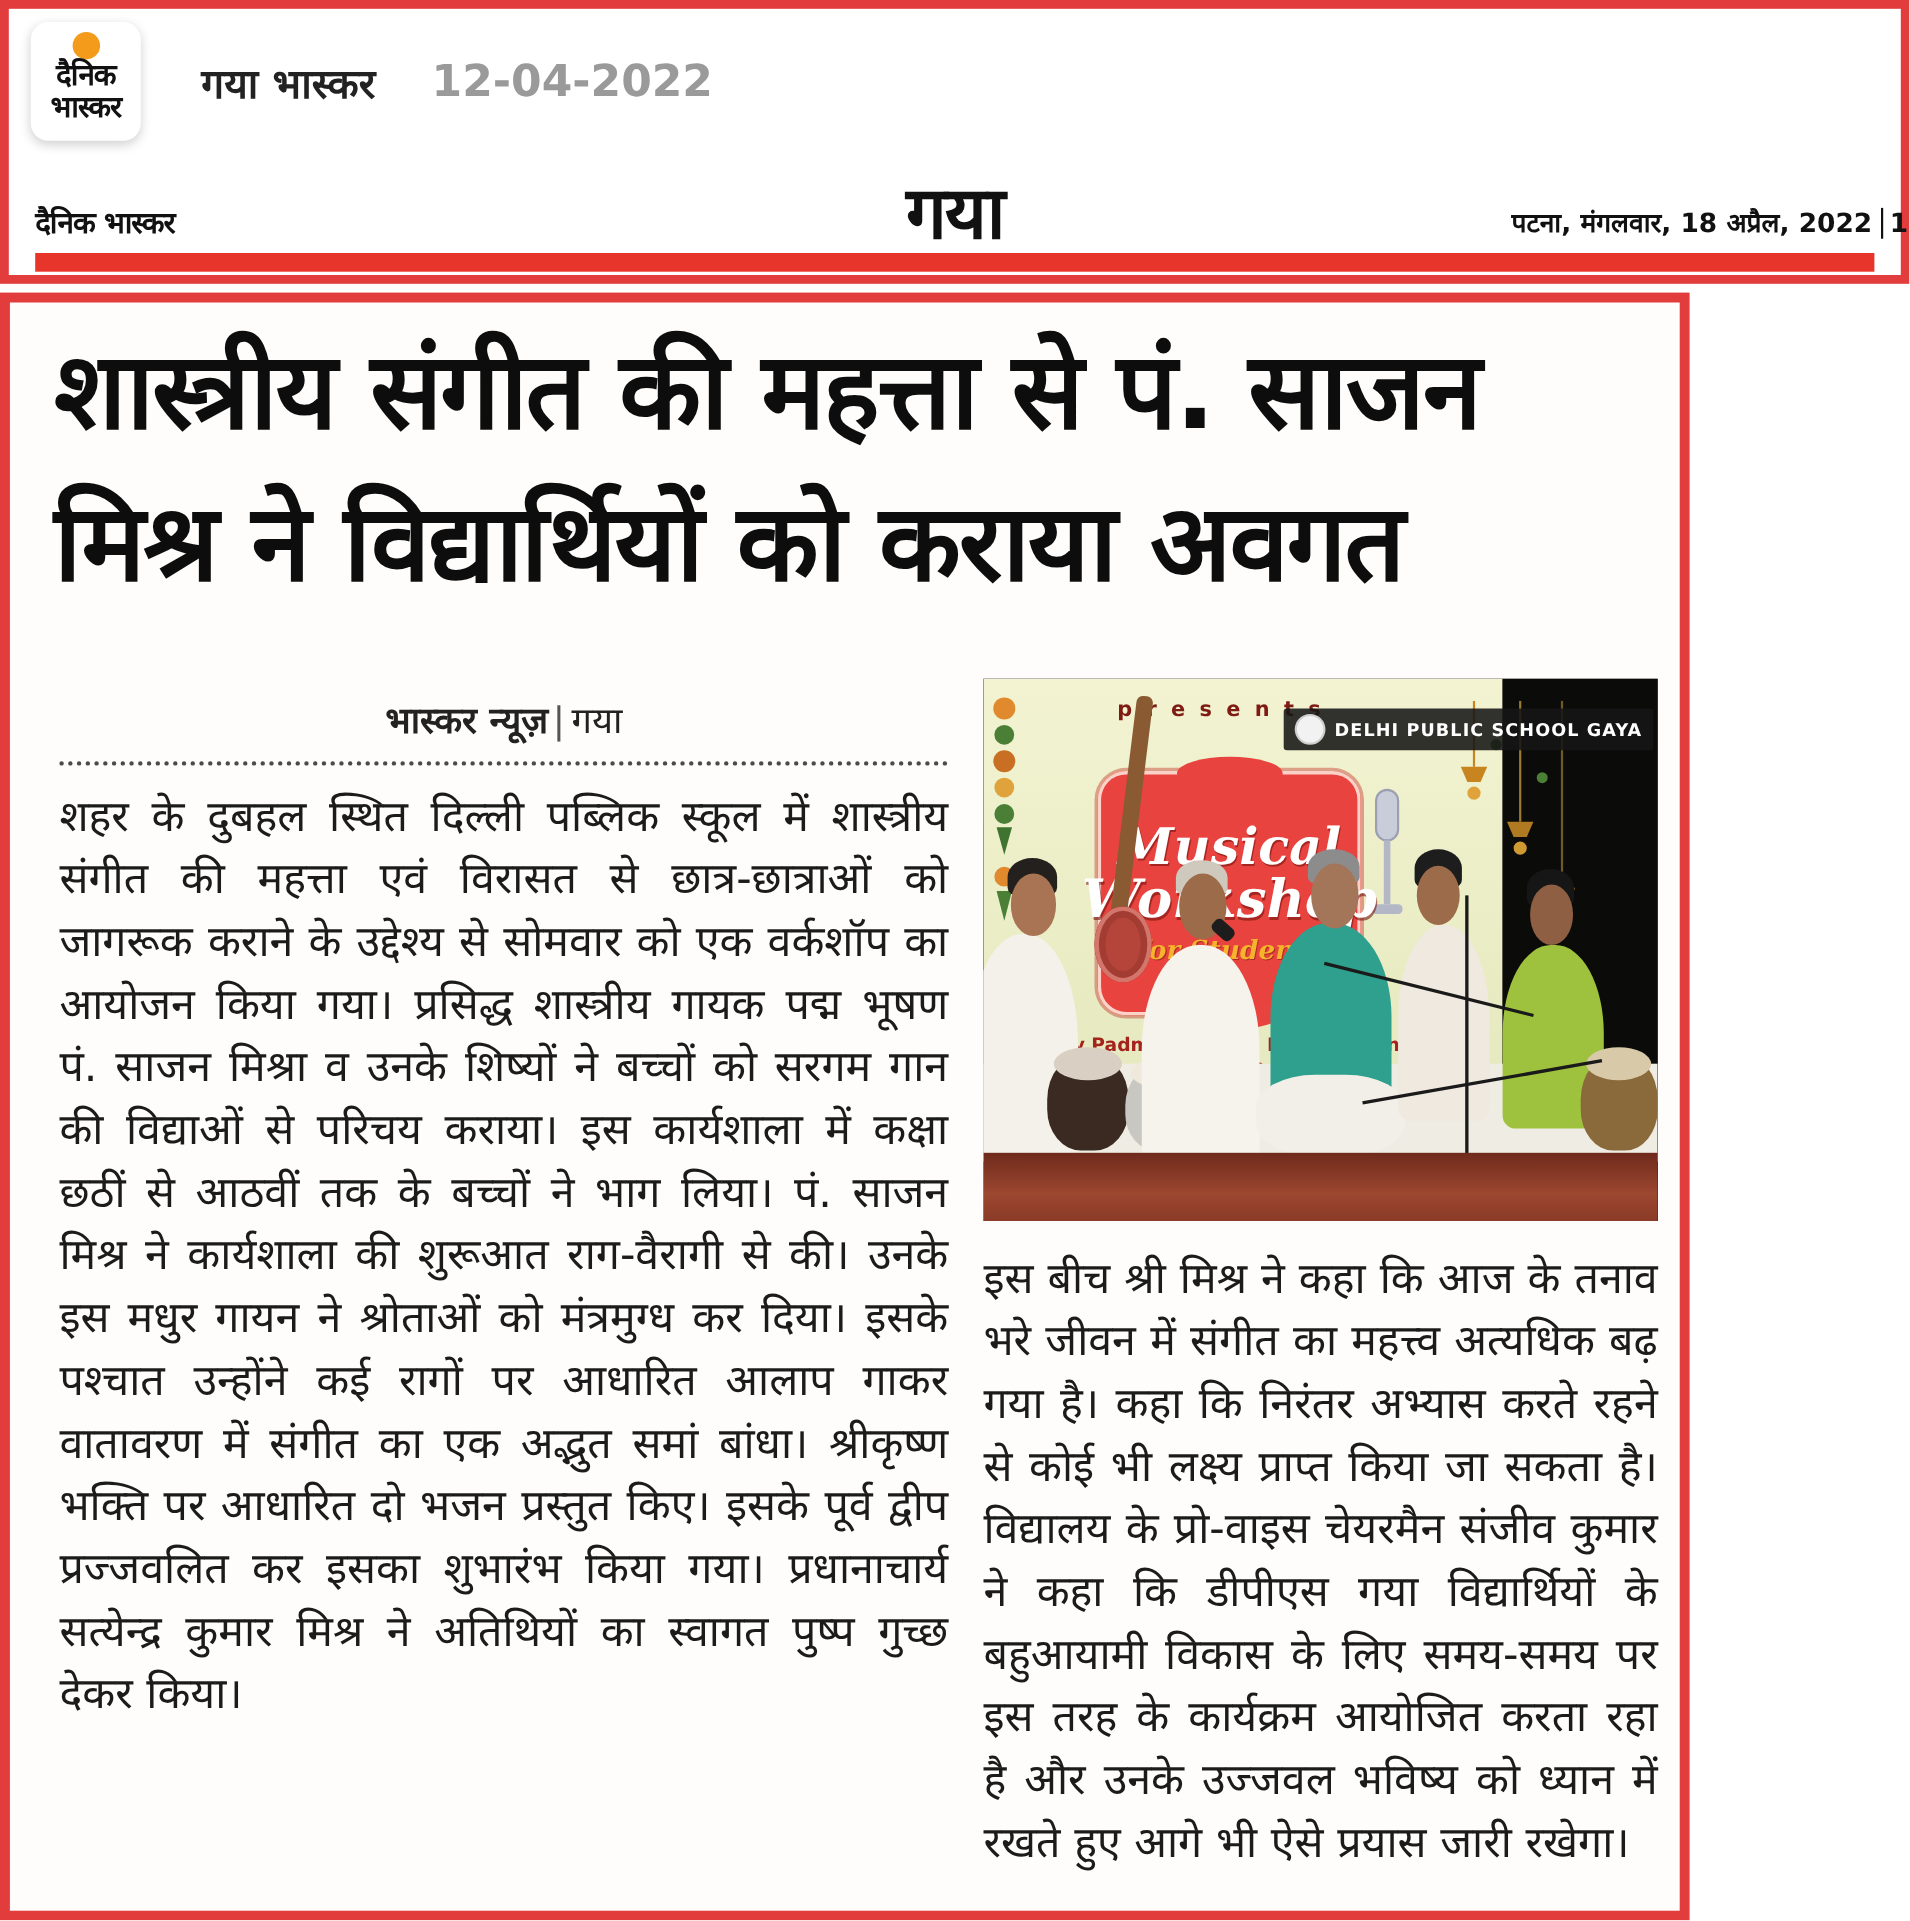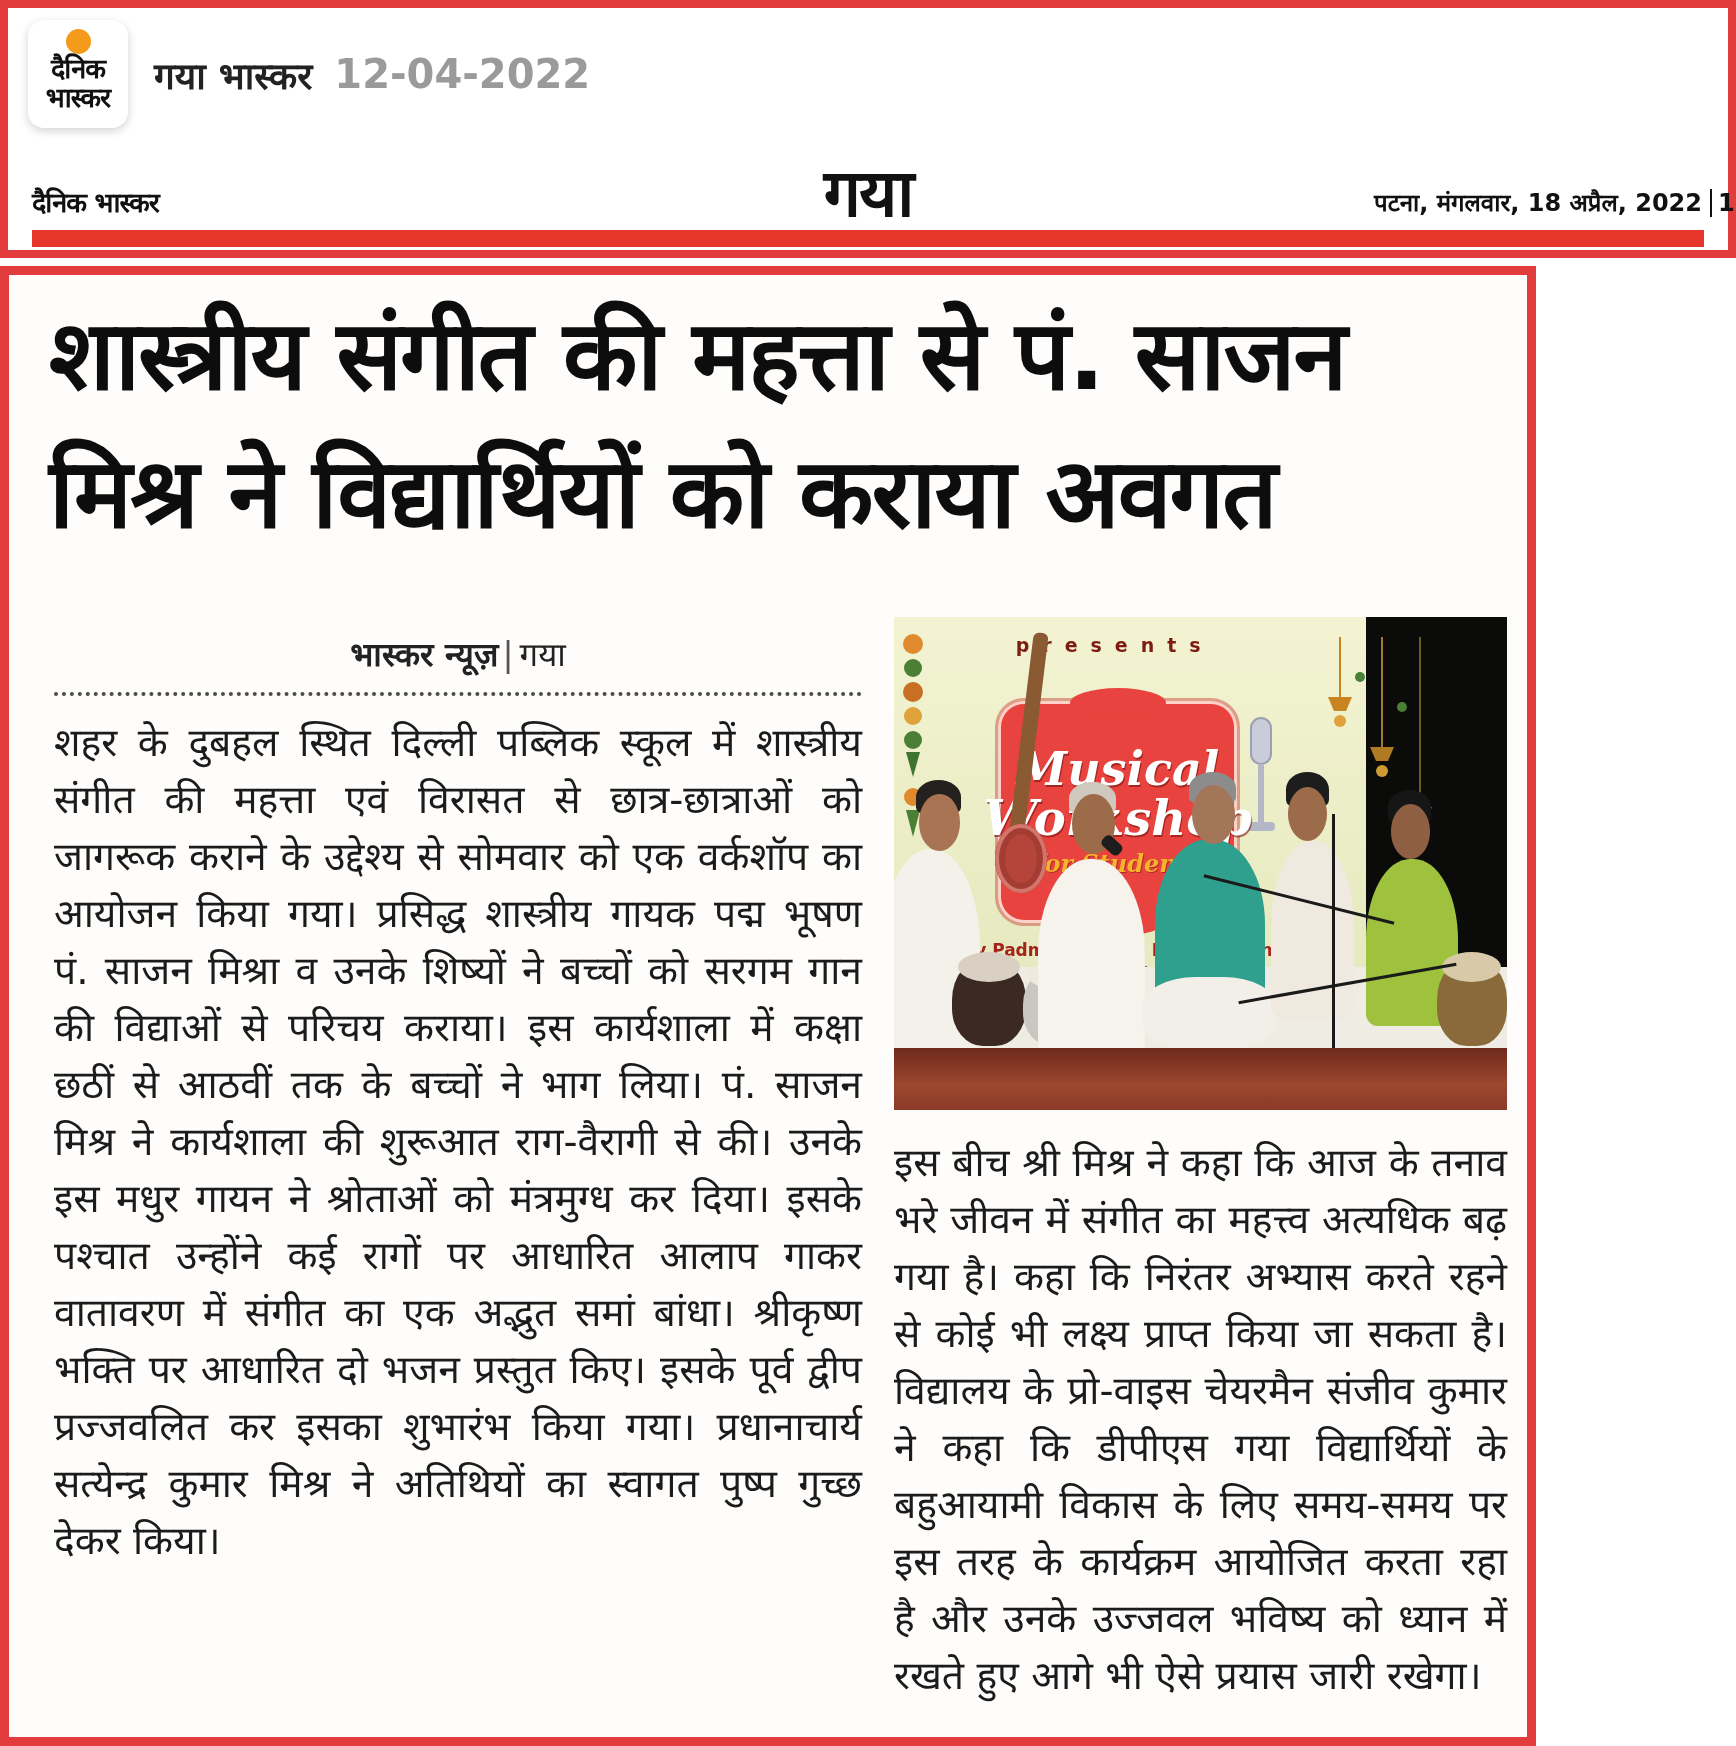--- a/index.html
+++ b/index.html
@@ -2,21 +2,21 @@
 <html><head>
 <meta charset="utf-8">
 <style>
   html,body{margin:0;padding:0;background:#ffffff;}
   .page{position:relative;width:1736px;height:1746px;background:#ffffff;overflow:hidden;
         font-family:"DejaVu Sans","Liberation Sans",sans-serif;color:#161616;}
 
   
   .top-section{position:absolute;top:0;left:0;width:1736px;height:258px;box-sizing:border-box;
                border:8px solid #e23c3c;background:#fff;}
-  .app-header{position:absolute;top:6px;left:12px;right:12px;height:120px;display:flex;align-items:center;}
+  .app-header{position:absolute;top:6px;left:12px;right:12px;height:120px;display:flex;align-items:center;gap:29px;}
   .logo-card{width:100px;height:108px;background:#fff;border-radius:16px;
              box-shadow:0 3px 10px rgba(0,0,0,.18);display:flex;flex-direction:column;
              align-items:center;justify-content:flex-start;margin-left:8px;}
   .logo-sun{width:25px;height:25px;border-radius:50%;background:#f49b1b;margin-top:9px;}
   .logo-txt{font-weight:900;font-size:27px;line-height:29px;color:#111;text-align:center;letter-spacing:-1px;}
   .pub-title{font-size:37px;font-weight:800;color:#222;margin-left:26px;}
   .pub-date{font-size:40px;font-weight:700;color:#9a9a9a;margin-left:22px;}
 
   .masthead{position:absolute;left:24px;right:24px;top:140px;height:78px;
             display:flex;align-items:flex-end;}
@@ -158,20 +158,24 @@
               <circle cx="62" cy="134" r="6" fill="#d09a33"></circle>
             <line x1="100" y1="0" x2="100" y2="170" stroke="#6e5a22" stroke-width="2"></line>
             <path d="M88 170 h24 l-6 14 h-12 Z" fill="#a06f1f"></path>
               <circle cx="100" cy="194" r="6" fill="#c08a28"></circle>
             <circle cx="40" cy="40" r="5" fill="#4a7f35"></circle>
               <circle cx="82" cy="70" r="5" fill="#4a7f35"></circle>
           </svg>
 
           <div class="ph-presents">presents</div>
 
+          <div class="ph-school">
+            <div class="dps-circle"></div>
+            <div class="dps-text">DELHI PUBLIC SCHOOL GAYA</div>
+          </div>
 
           <svg class="mic-left" viewBox="0 0 42 135">
             <rect x="11" y="2" width="20" height="46" rx="10" fill="#c9cdd9" stroke="#9aa0b2" stroke-width="2"></rect>
             <rect x="18" y="48" width="6" height="58" fill="#b4b8c6"></rect>
             <rect x="7" y="106" width="28" height="9" rx="4" fill="#b4b8c6"></rect>
           </svg>
           <svg class="mic-right" viewBox="0 0 42 135">
             <rect x="11" y="2" width="20" height="46" rx="10" fill="#c9cdd9" stroke="#9aa0b2" stroke-width="2"></rect>
             <rect x="18" y="48" width="6" height="58" fill="#b4b8c6"></rect>
             <rect x="7" y="106" width="28" height="9" rx="4" fill="#b4b8c6"></rect>

